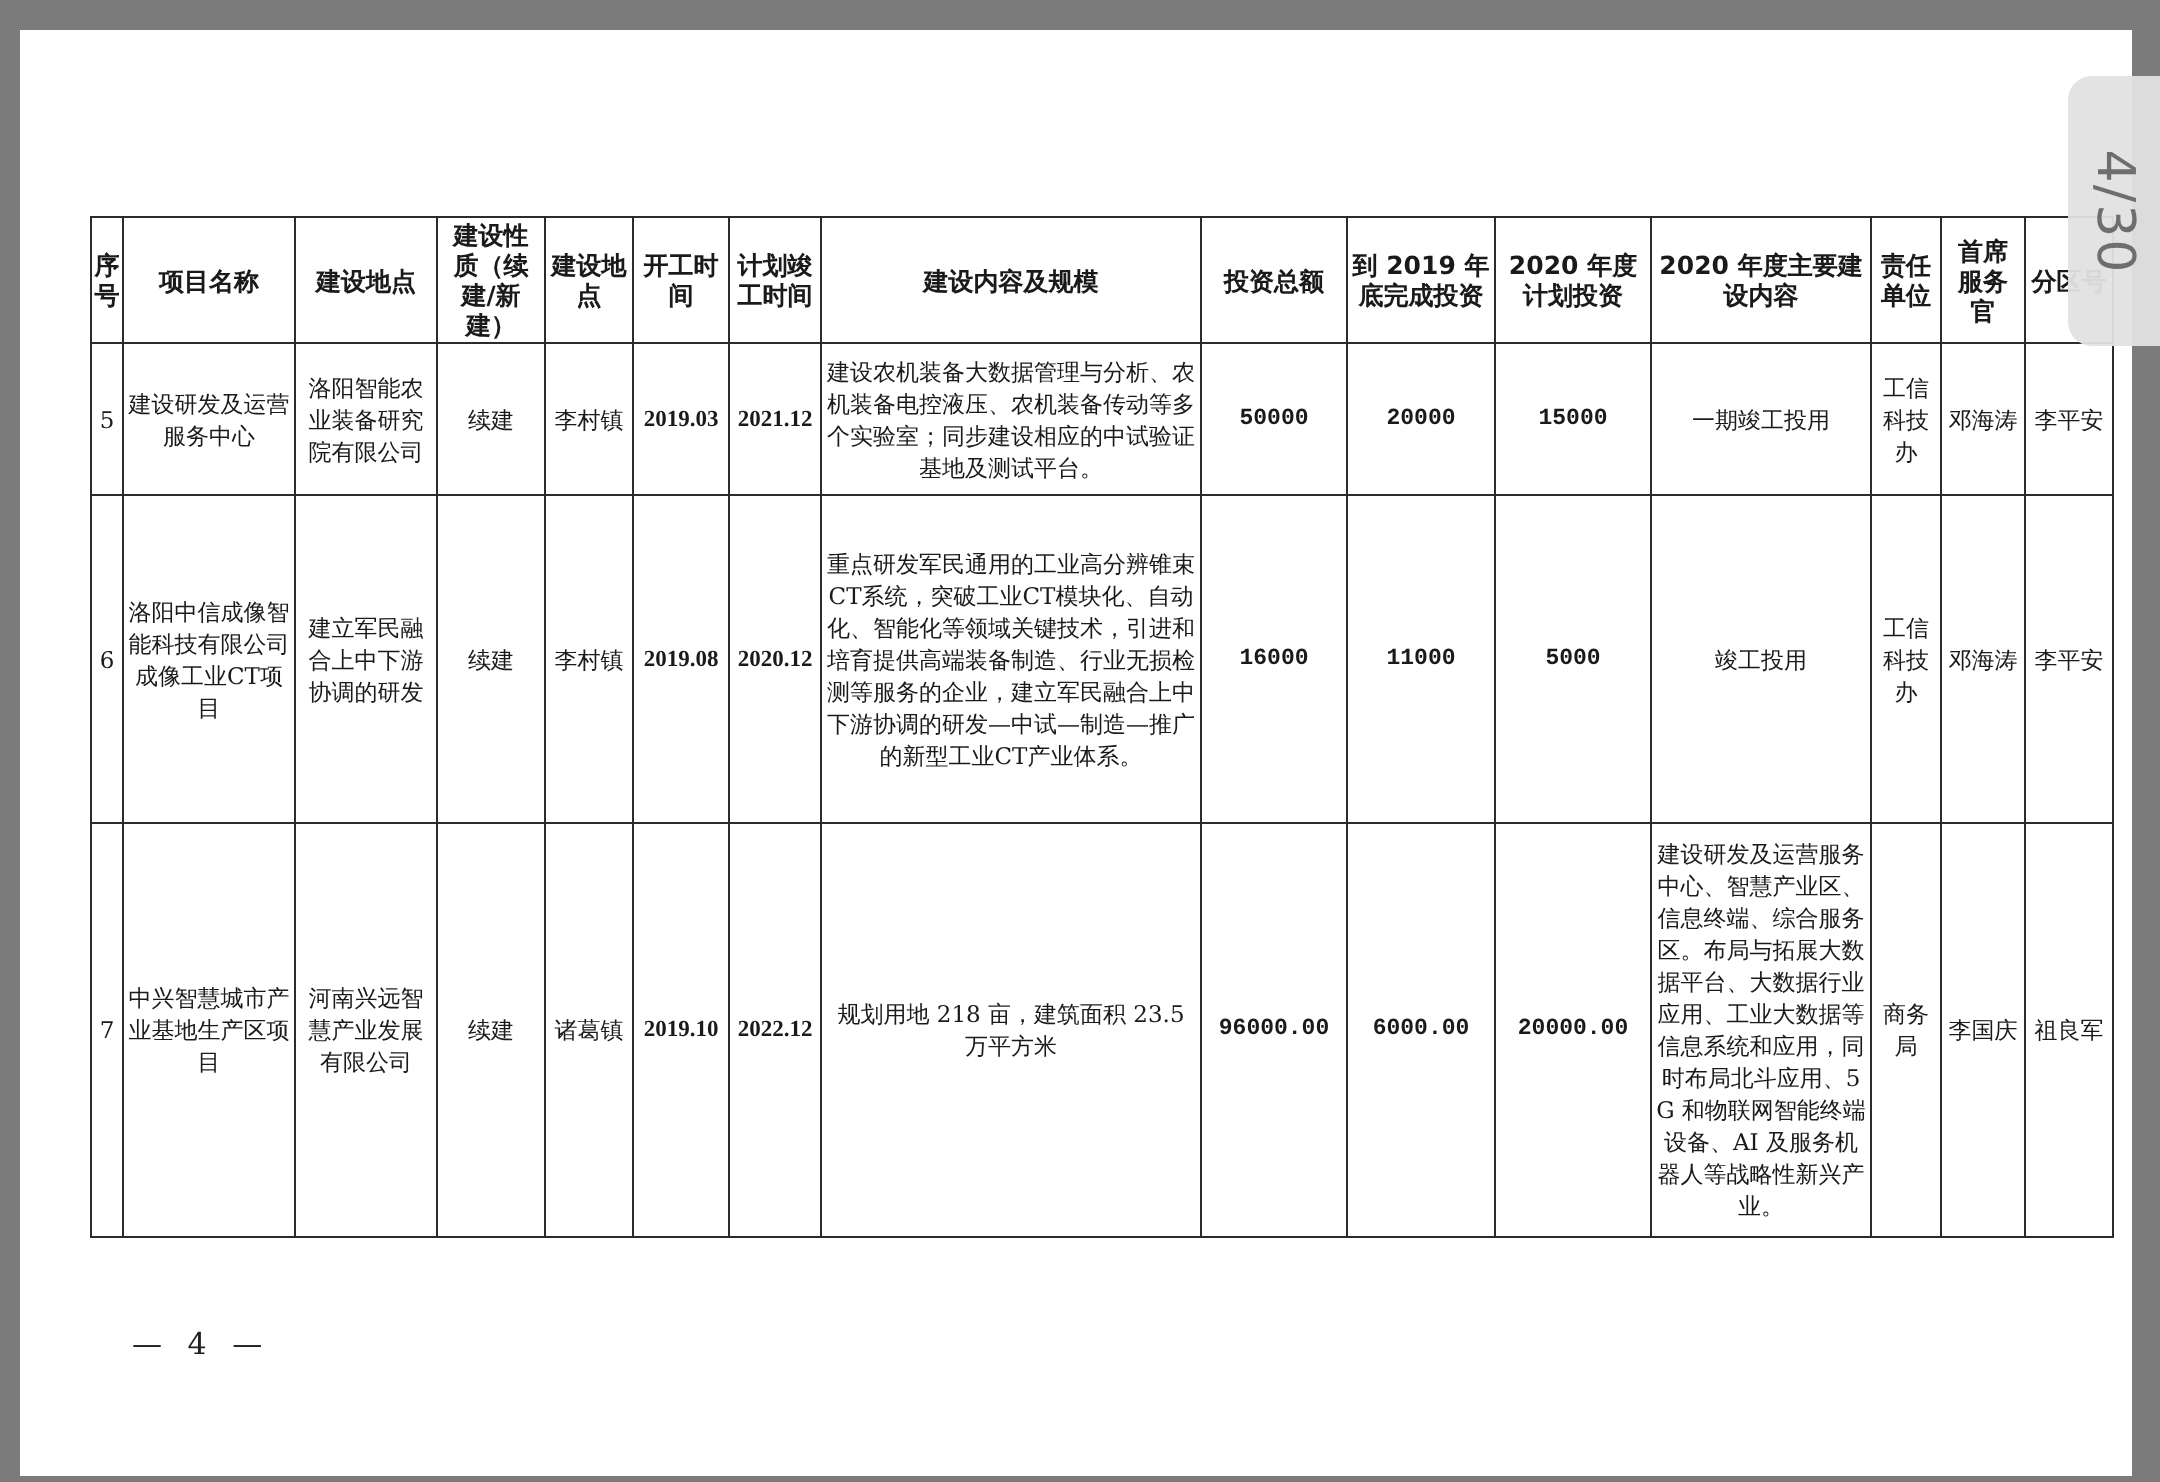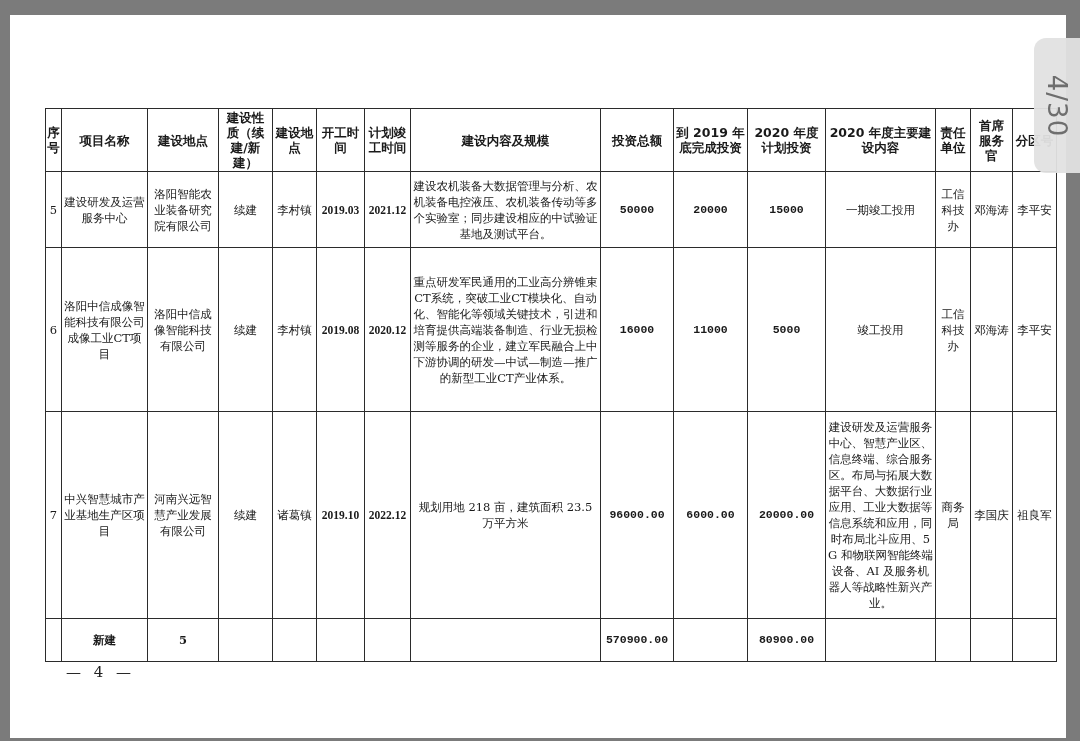--- a/index.html
+++ b/index.html
@@ -100,21 +100,21 @@
       <td class="num">15000</td>
       <td>一期竣工投用</td>
       <td>工信科技办</td>
       <td style="padding:0">邓海涛</td>
       <td style="padding:0">李平安</td>
     </tr>
 
     <tr style="height:164px">
       <td style="padding:0">6</td>
       <td>洛阳中信成像智能科技有限公司成像工业CT项目</td>
-      <td>洛阳中信成像智能科技有限公司</td>
+      <td>建立军民融合上中下游协调的研发</td>
       <td>续建</td>
       <td>李村镇</td>
       <td class="date">2019.08</td>
       <td class="date">2020.12</td>
       <td class="left">重点研发军民通用的工业高分辨锥束CT系统，突破工业CT模块化、自动化、智能化等领域关键技术，引进和培育提供高端装备制造、行业无损检测等服务的企业，建立军民融合上中下游协调的研发—中试—制造—推广的新型工业CT产业体系。</td>
       <td class="num">16000</td>
       <td class="num">11000</td>
       <td class="num">5000</td>
       <td>竣工投用</td>
       <td>工信科技办</td>
@@ -133,37 +133,20 @@
       <td class="left">规划用地 218 亩，建筑面积 23.5 万平方米</td>
       <td class="num">96000.00</td>
       <td class="num">6000.00</td>
       <td class="num">20000.00</td>
       <td>建设研发及运营服务中心、智慧产业区、信息终端、综合服务区。布局与拓展大数据平台、大数据行业应用、工业大数据等信息系统和应用，同时布局北斗应用、5G 和物联网智能终端设备、AI 及服务机器人等战略性新兴产业。</td>
       <td>商务局</td>
       <td style="padding:0">李国庆</td>
       <td style="padding:0">祖良军</td>
     </tr>
 
-    <tr style="height:43px">
-      <td></td>
-      <td class="bold">新建</td>
-      <td class="bold">5</td>
-      <td></td>
-      <td></td>
-      <td></td>
-      <td></td>
-      <td></td>
-      <td class="num bold">570900.00</td>
-      <td></td>
-      <td class="num bold">80900.00</td>
-      <td></td>
-      <td></td>
-      <td></td>
-      <td></td>
-    </tr>
   </tbody>
     </table>
 
   <div class="page-number">— 4 —</div>
 </div>
 
 <div class="scroll-strip"></div>
 <div class="page-indicator">
   <span>4/30</span>
 </div>

